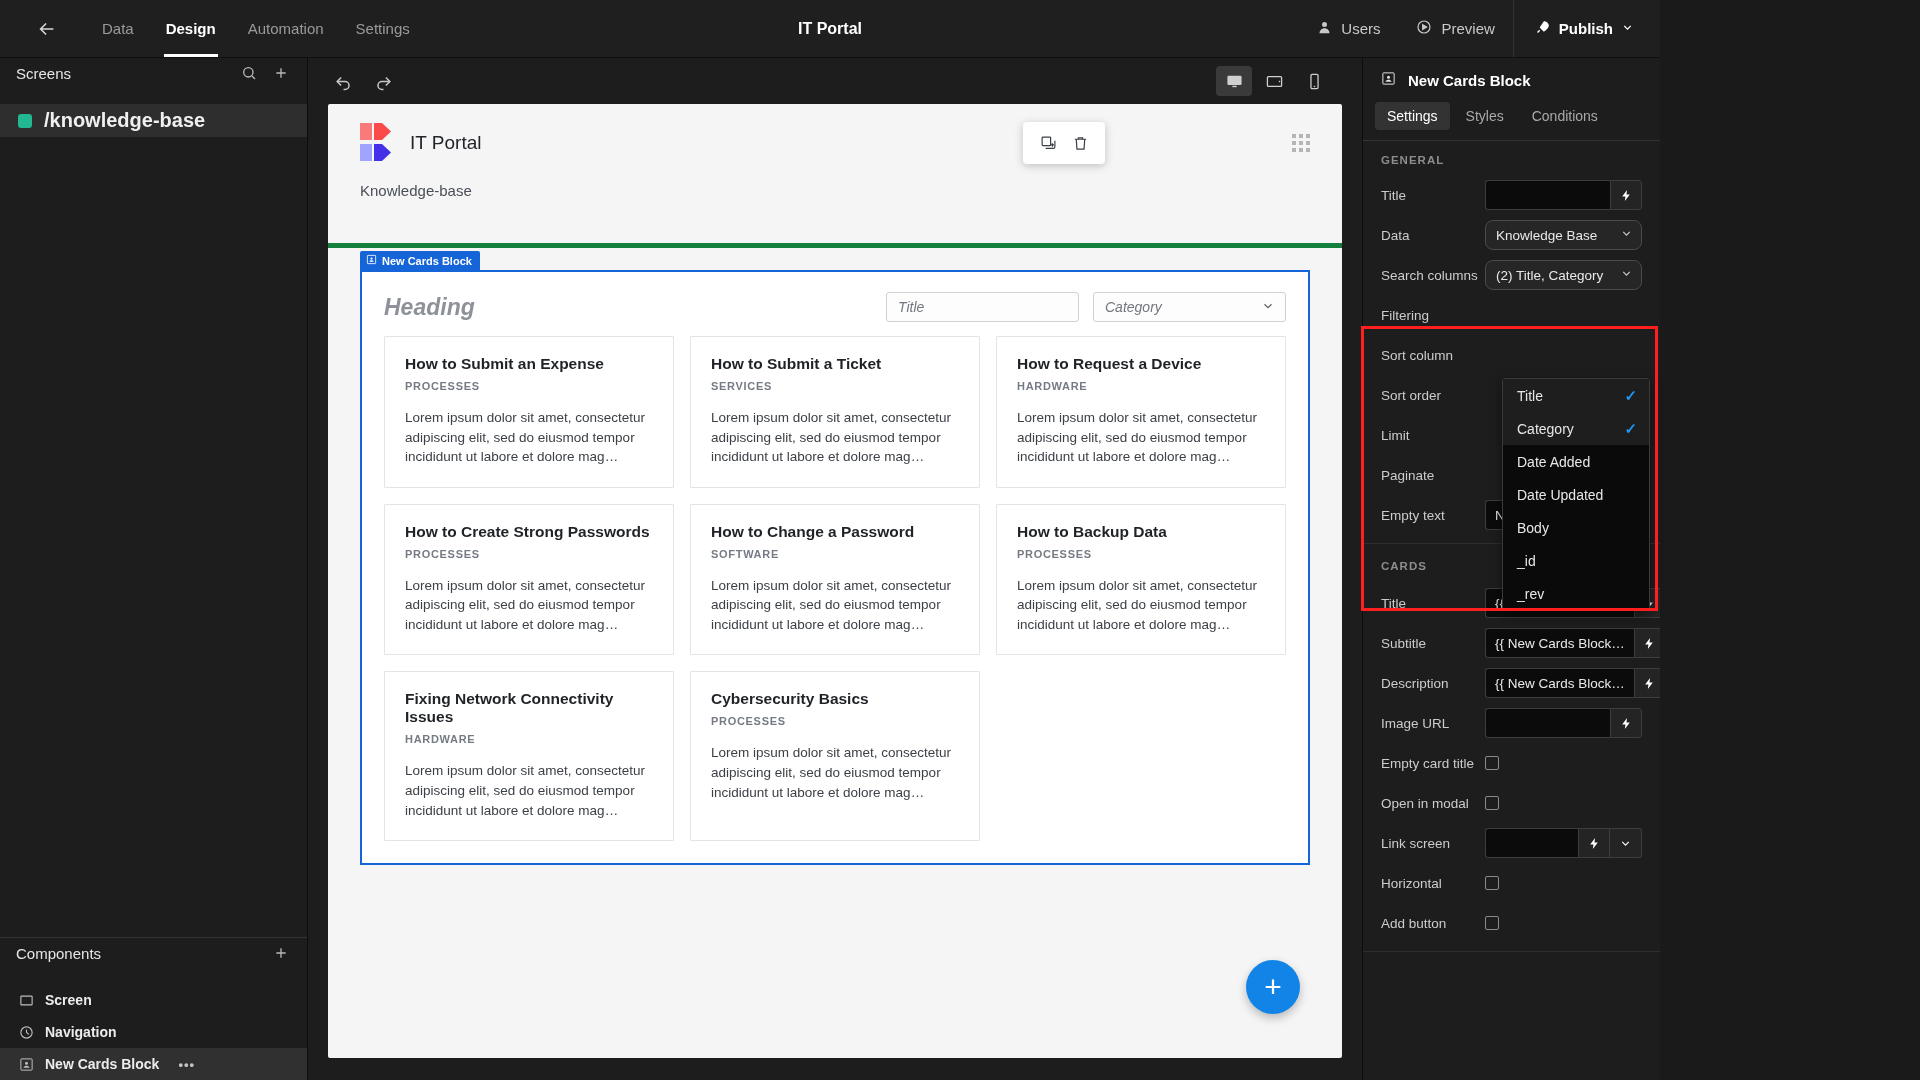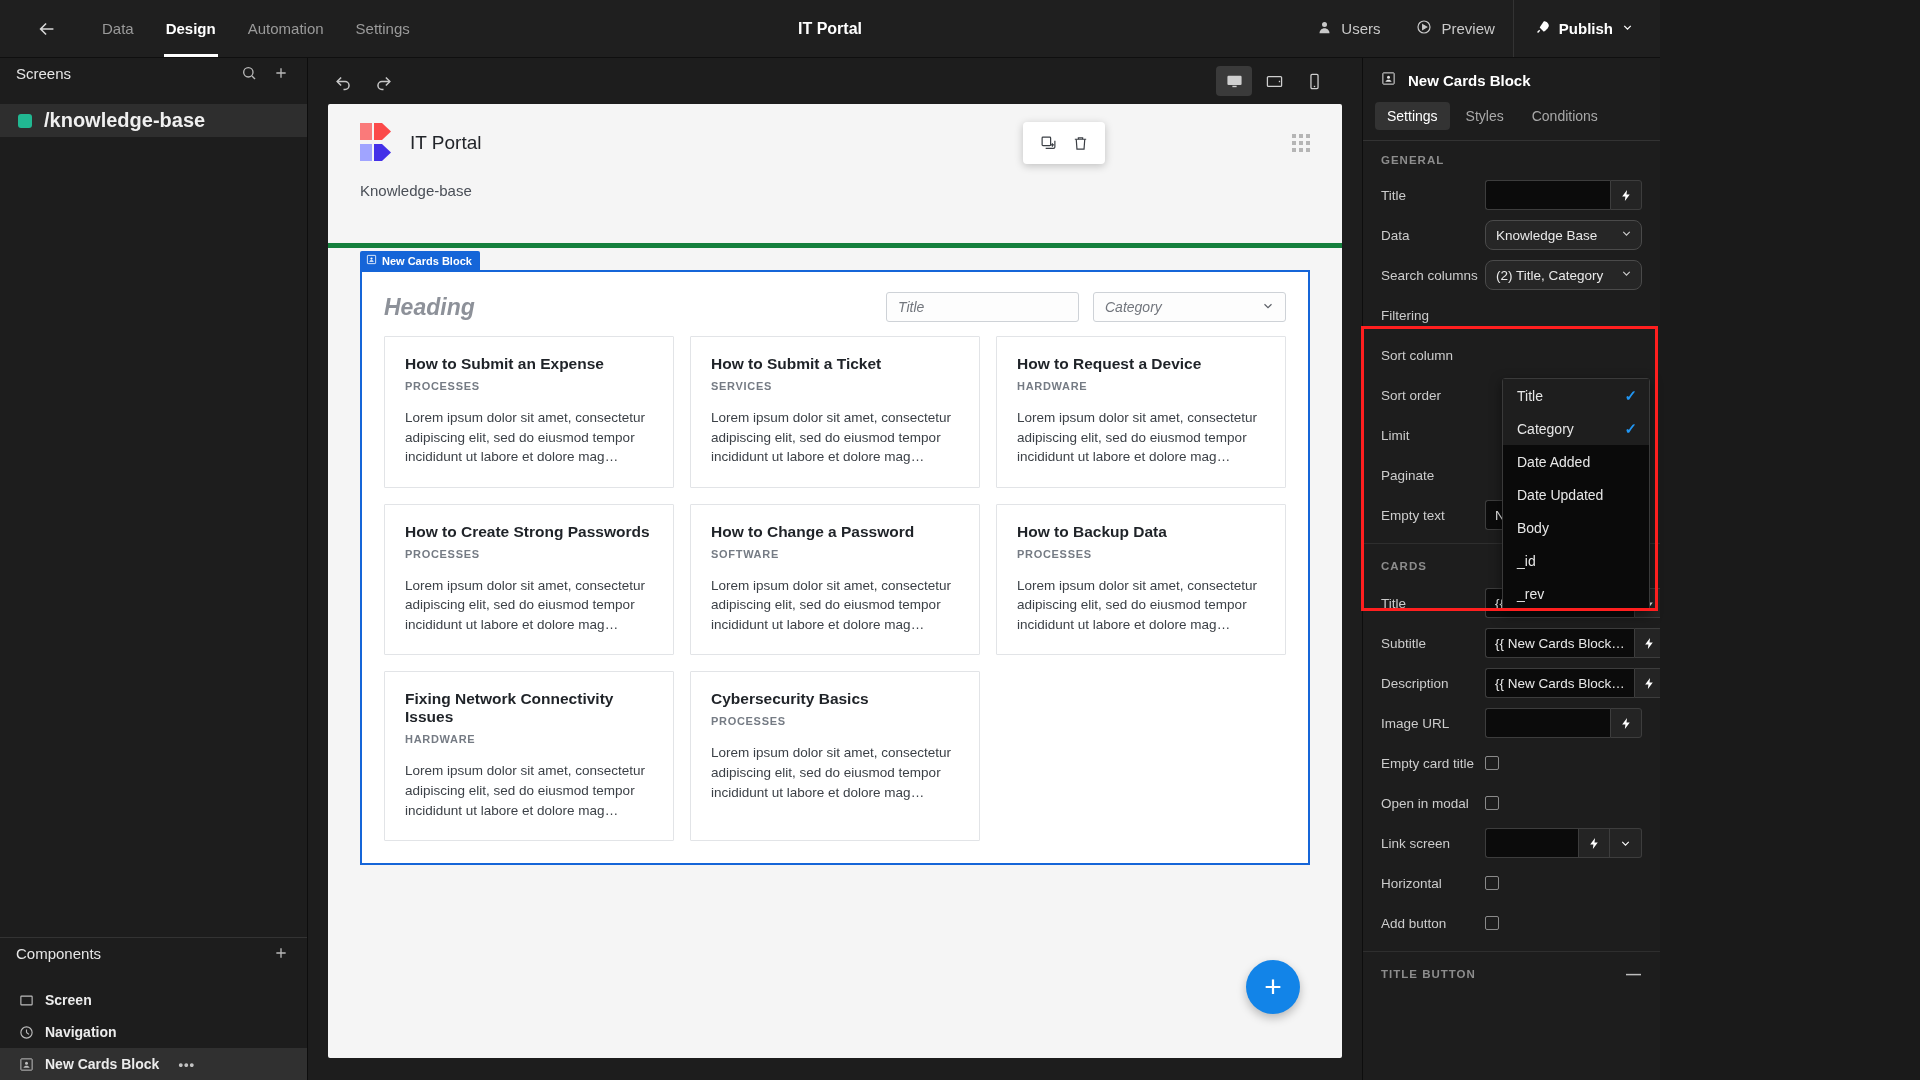--- a/index.html
+++ b/index.html
@@ -747,24 +747,20 @@
             </div>
         </div>
         <div class="rb-row">
           <div class="rb-label">Add button</div>
           <div class="rb-field">
               <span class="chk"></span>
             </div>
         </div>
 
         <div class="rb-divider"></div>
-        <div class="rb-section-title">
-          <span>TITLE BUTTON</span>
-          <span class="collapse">—</span>
-        </div>
       </div>
 
       <div class="dropdown" style="left:139px; top:320px; width:148px;">
         <div class="dd-item checked">
           <span>Title</span>
           <span class="dd-check">✓</span>
         </div>
         <div class="dd-item checked">
           <span>Category</span>
           <span class="dd-check">✓</span>

